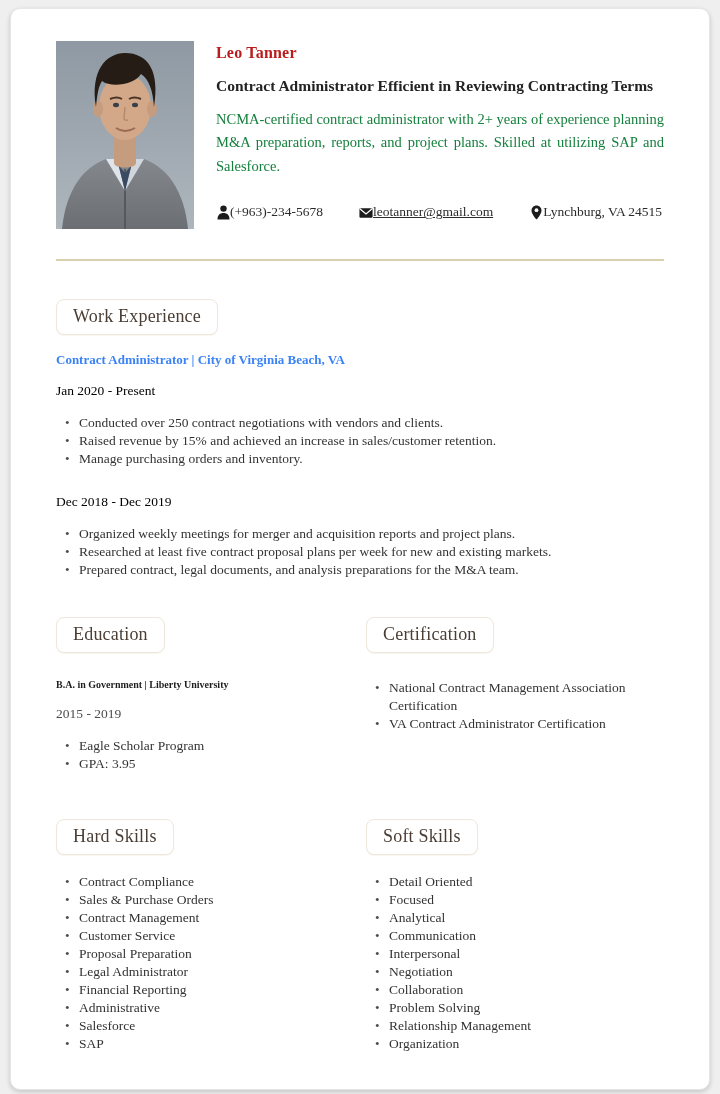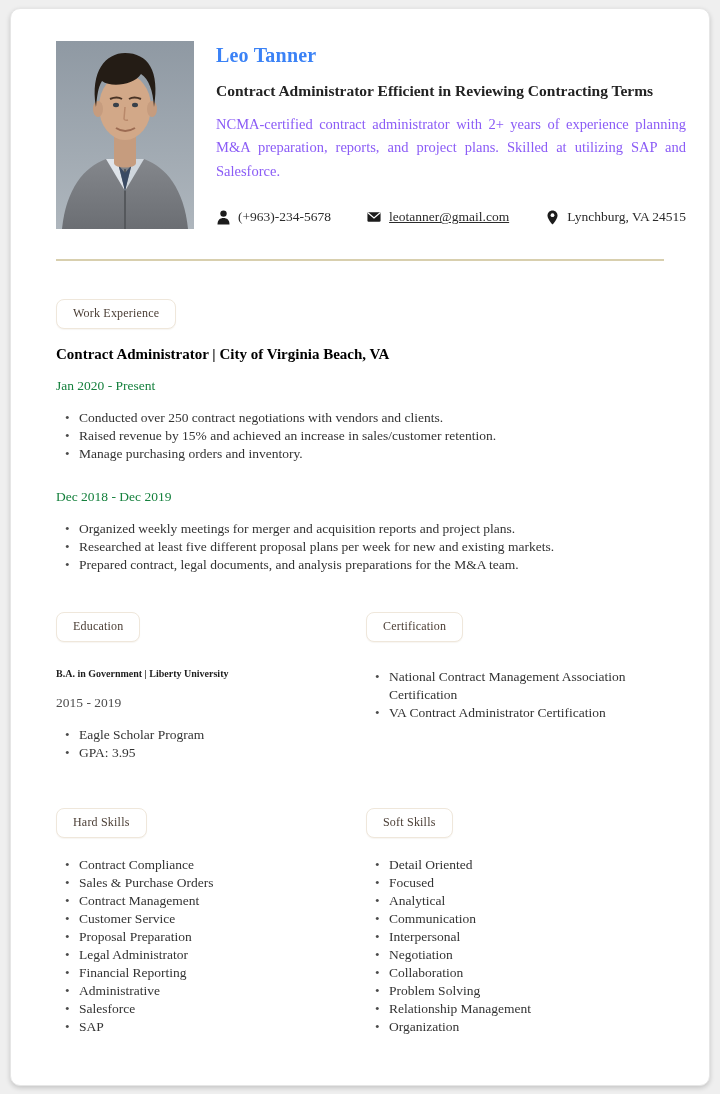--- a/index.html
+++ b/index.html
@@ -22,52 +22,52 @@
   }
 
   
   .header { display: flex; gap: 22px; }
   .photo {
     width: 138px; height: 188px; flex: 0 0 138px;
     overflow: hidden; background: #9aa4ad;
   }
   .photo svg { display: block; width: 100%; height: 100%; }
   .header-text { flex: 1; display: flex; flex-direction: column; padding-top: 3px; }
-  h1.name { font-size: 20px; font-weight: 600; color: #3b82f6; letter-spacing: 0.2px; }
+  h1.name { font-size: 16px; font-weight: 600; color: #b91c1c; letter-spacing: 0.2px; }
   h2.headline { font-size: 15.5px; font-weight: 700; color: #232323; margin-top: 15px; }
   p.summary {
     font-size: 14.5px; line-height: 1.62; text-align: justify;
-    color: #8b5cf6; margin-top: 13px;
+    color: #15803d; margin-top: 13px;
   }
   .contact-row { display: flex; align-items: center; gap: 36px; margin-top: 26px; }
-  .contact-item { display: flex; align-items: center; gap: 8px; font-size: 13.5px; color: #2b2b2b; white-space: nowrap; }
+  .contact-item { display: flex; align-items: flex-end; gap: 0; font-size: 13.5px; color: #2b2b2b; white-space: nowrap; }
   .contact-item .cicon { display: inline-flex; width: 14px; height: 15px; align-items: center; justify-content: center; }
   .contact-item .cicon svg { display: block; }
   a.email-link { color: #2b2b2b; text-decoration: underline; cursor: pointer; }
 
   
   hr.divider { border: none; border-top: 2px solid #d8cfae; margin: 30px 0 0; }
 
   
   .section-chip {
     display: inline-block;
-    font-size: 12px; color: #4a3d34; letter-spacing: 0.2px;
+    font-size: 18px; color: #4a3d34; letter-spacing: 0.2px;
     background: #ffffff;
     border: 1px solid #efe7db;
     border-radius: 8px;
     padding: 6px 16px 7px;
     box-shadow: 0 1px 1px rgba(180,160,130,0.10);
   }
 
   
   .section-work { margin-top: 38px; }
   .job { margin-top: 17px; }
   .job + .job { margin-top: 26px; }
-  .job-title { font-size: 15px; font-weight: 700; color: #000000; }
-  .job-dates { font-size: 13.5px; color: #15803d; margin-top: 15px; }
+  .job-title { font-size: 13px; font-weight: 700; color: #3b82f6; }
+  .job-dates { font-size: 13.5px; color: #000000; margin-top: 15px; }
   ul.bullets { list-style: none; margin-top: 15px; }
   ul.bullets li {
     position: relative; padding-left: 23px;
     font-size: 13.5px; line-height: 18px; color: #333333;
   }
   ul.bullets li::before {
     content: "•"; position: absolute; left: 9px; top: 0;
     color: #4a4a4a; font-size: 13px;
   }
 
@@ -183,21 +183,21 @@
             <li>Raised revenue by 15% and achieved an increase in sales/customer retention.</li>
             <li>Manage purchasing orders and inventory.</li>
           </ul>
       </div>
 
       <div class="job">
         <div class="job-dates">Dec 2018 - Dec 2019</div>
         <ul class="bullets">
 
         <li>Organized weekly meetings for merger and acquisition reports and project plans.</li>
-            <li>Researched at least five different proposal plans per week for new and existing markets.</li>
+            <li>Researched at least five contract proposal plans per week for new and existing markets.</li>
             <li>Prepared contract, legal documents, and analysis preparations for the M&amp;A team.</li>
           </ul>
       </div>
     </section>
 
     <div class="two-col">
       <section class="col-section">
         <div class="section-chip">Education</div>
         <div class="col-body">
           <div class="edu-title">B.A. in Government | Liberty University</div>

